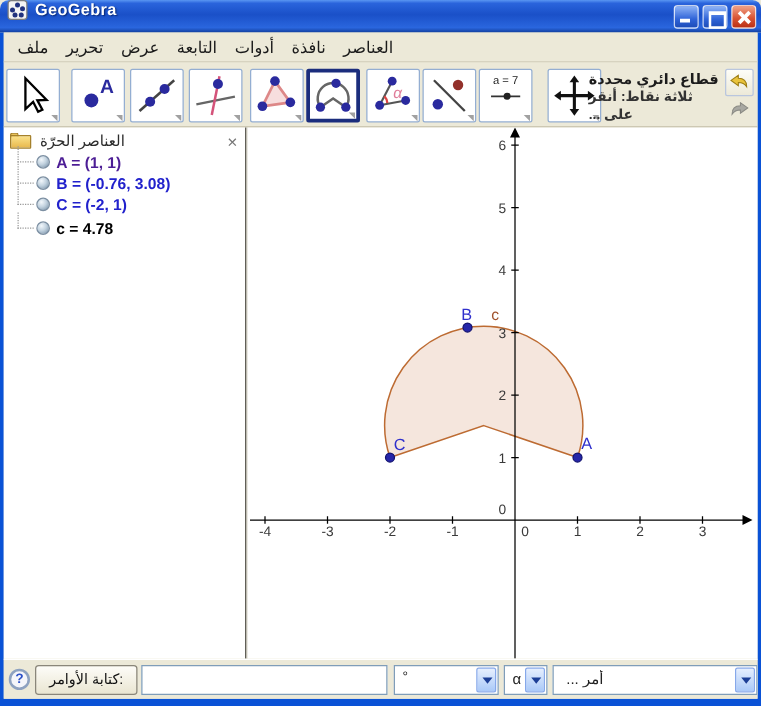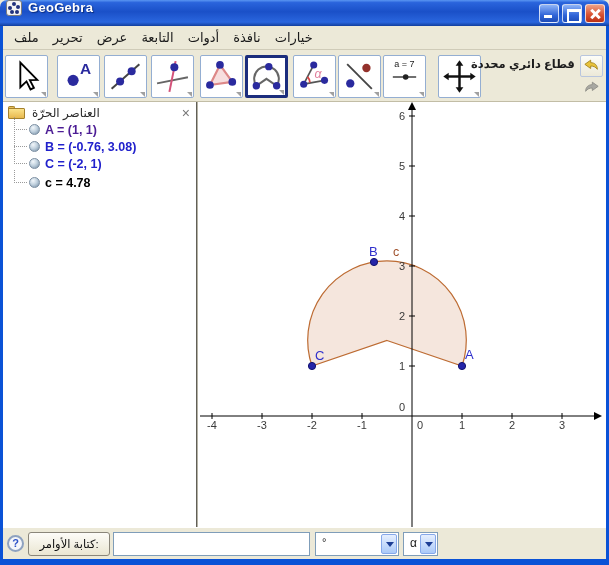--- a/index.html
+++ b/index.html
@@ -109,21 +109,21 @@
   <div class="wb wb-r"></div>
   <div class="wb wb-b"></div>
 
   <div class="menubar" id="menu-items">
       <div class="menu-item">ملف</div>
       <div class="menu-item">تحرير</div>
       <div class="menu-item">عرض</div>
       <div class="menu-item">التابعة</div>
       <div class="menu-item">أدوات</div>
       <div class="menu-item">نافذة</div>
-      <div class="menu-item">خيارات</div>
+      <div class="menu-item">العناصر</div>
     </div>
 
   <div class="toolbar">
 
     <div class="tool-btn" style="left:2px">
       <svg viewBox="0 0 24 24">
         <path d="M8 3 L8 19 L12 15.2 L14.6 20.4 L16.8 19.3 L14.2 14.4 L19 14.2 Z" fill="#fff" stroke="#000" stroke-width="1.2"></path>
       </svg>
         <span class="dd"></span>
     </div>
@@ -212,20 +212,21 @@
         <polygon points="12,1.5 9.5,5 14.5,5" fill="#111"></polygon>
         <polygon points="12,22.5 9.5,19 14.5,19" fill="#111"></polygon>
         <polygon points="1.5,12 5,9.5 5,14.5" fill="#111"></polygon>
         <polygon points="22.5,12 19,9.5 19,14.5" fill="#111"></polygon>
       </svg>
         <span class="dd"></span>
     </div>
 
     <div class="tool-help">
       <div class="l1">قطاع دائري محددة</div>
+      <div class="l2">ثلاثة نقاط: أنقر على ...</div>
     </div>
 
     <div class="histbtn hist-undo">
       <svg viewBox="0 0 24 24">
         <path d="M4 10 L11 5 L11 8 C16 8 19 11 19 16 C17 13 14 12 11 12 L11 15 Z" fill="#e9c33b" stroke="#9c7d14" stroke-width="1"></path>
       </svg>
     </div>
     <div class="histbtn hist-redo">
       <svg viewBox="0 0 24 24">
         <path d="M20 10 L13 5 L13 8 C8 8 5 11 5 16 C7 13 10 12 13 12 L13 15 Z" fill="#a8a8a2" stroke="#8a8a84" stroke-width="1"></path>
@@ -324,15 +325,19 @@
     <div class="cmd-btn">كتابة الأوامر:</div>
     <input class="cmd-input" type="text" placeholder="" style="">
     <div class="combo combo-deg">
       <span class="val">°</span>
       <span class="arrow"></span>
     </div>
     <div class="combo combo-alpha">
       <span class="val">α</span>
       <span class="arrow"></span>
     </div>
+    <div class="combo combo-cmd">
+      <span class="val">أمر ...</span>
+      <span class="arrow"></span>
+    </div>
   </div>
 
 </div>
 
 </body></html>

